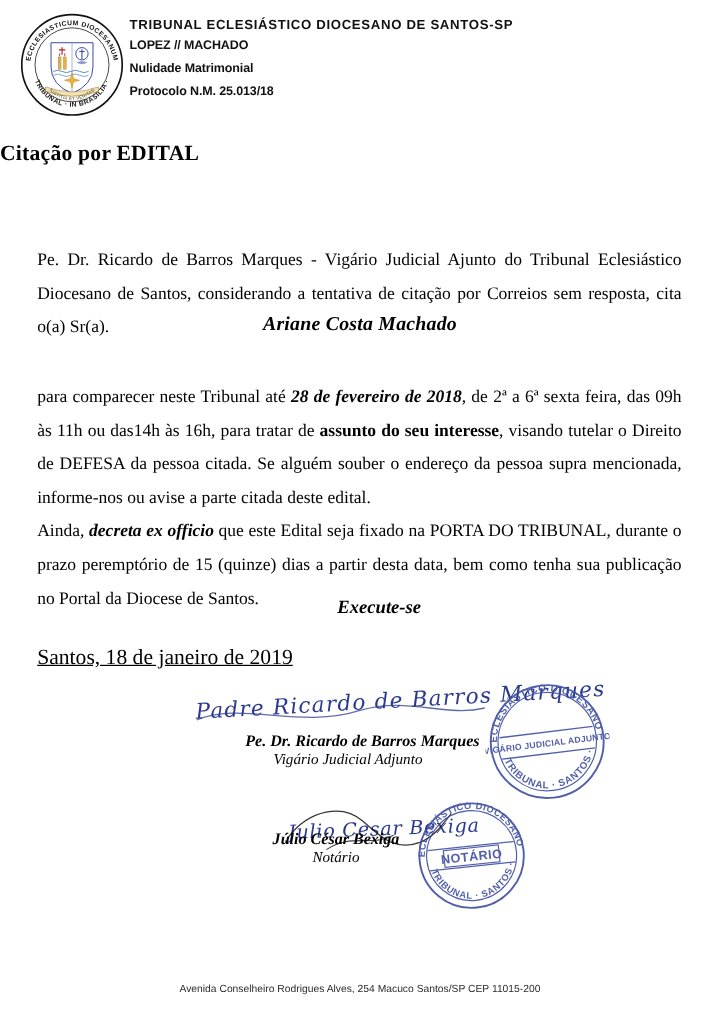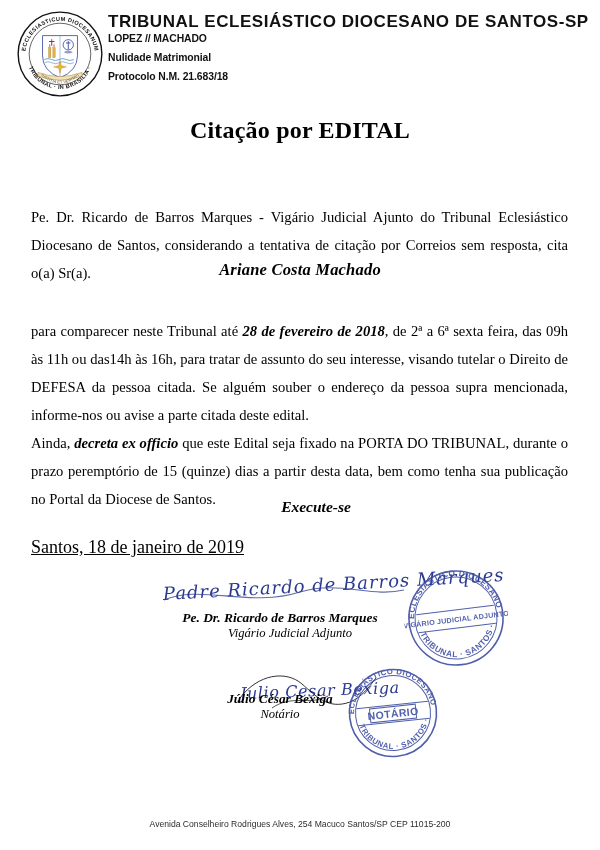--- a/index.html
+++ b/index.html
@@ -29,41 +29,40 @@
   }
   .header-text {
     position: absolute;
     left: 108px; top: 14px;
     width: 480px;
     font-family: "Liberation Sans", sans-serif;
     font-weight: bold;
     color: #111;
   }
   .header-title {
-    font-size: 17px;
+    font-size: 11px;
     letter-spacing: 0.55px;
     line-height: 15px;
     white-space: nowrap;
   }
   .header-sub {
     font-size: 10.4px;
     line-height: 19px;
     letter-spacing: -0.1px;
     white-space: nowrap;
   }
 
   
   .doc-title {
     position: absolute;
     left: 0; top: 117px;
     width: 600px;
-    text-align: center;
     font-family: "Liberation Serif", serif;
     font-weight: bold;
-    font-size: 24px;
+    font-size: 18px;
     letter-spacing: 0.2px;
   }
 
   
   .body-block {
     position: absolute;
     left: 31px;
     width: 537px;
     font-size: 14.6px;
     line-height: 28px;
@@ -93,39 +92,39 @@
     font-weight: bold;
     font-style: italic;
   }
   .place-date {
     position: absolute;
     left: 31px; top: 537px;
     font-size: 18px;
     text-decoration: underline;
   }
   .bi { font-weight: bold; font-style: italic; margin-top: 24px; }
-  .b  { font-weight: normal; }
+  .b  { font-weight: bold; }
 
   
   .sig-name {
     position: absolute;
     text-align: center;
     font-weight: bold;
     font-style: italic;
     font-size: 13.4px;
     white-space: nowrap;
   }
   .sig-role {
     position: absolute;
     text-align: center;
     font-style: italic;
     font-size: 12.6px;
     white-space: nowrap;
   }
-  .sig1-name { left: 150px; top: 610px; width: 260px; font-style: italic; }
+  .sig1-name { left: 172px; top: 610px; width: 260px; font-style: italic; }
   .sig1-role { left: 160px; top: 626px; width: 260px; }
   .sig2-name { left: 180px; top: 691px; width: 200px; }
   .sig2-role { left: 180px; top: 707px; width: 200px; }
 
   .handwriting {
     position: absolute;
     font-family: "DejaVu Serif", serif;
     font-style: italic;
     color: #2b3a8f;
     white-space: nowrap;
@@ -217,21 +216,21 @@
       <text font-family="Liberation Sans, sans-serif" font-size="4.2" fill="#5c4a18" letter-spacing="0.2">
         <textPath href="#sealArcMid" startOffset="50%" text-anchor="middle">IUSTITIA ET VERITAS</textPath>
       </text>
     </svg>
   </div>
 
   <div class="header-text">
     <div class="header-title">TRIBUNAL ECLESIÁSTICO DIOCESANO DE SANTOS-SP</div>
     <div class="header-sub">LOPEZ // MACHADO</div>
     <div class="header-sub">Nulidade Matrimonial</div>
-    <div class="header-sub">Protocolo N.M. 21.683/18</div>
+    <div class="header-sub">Protocolo N.M. 25.013/18</div>
   </div>
 </div>
 
 <div class="doc-title">Citação por EDITAL</div>
 
 <div class="body-block b1">
   <span>Pe. Dr. Ricardo de Barros Marques - Vigário Judicial Ajunto do Tribunal Eclesiástico Diocesano de Santos, considerando a tentativa de citação por Correios sem resposta, cita o(a) Sr(a).</span>
 </div>
 
 <div class="centered-name">Ariane Costa Machado</div>

